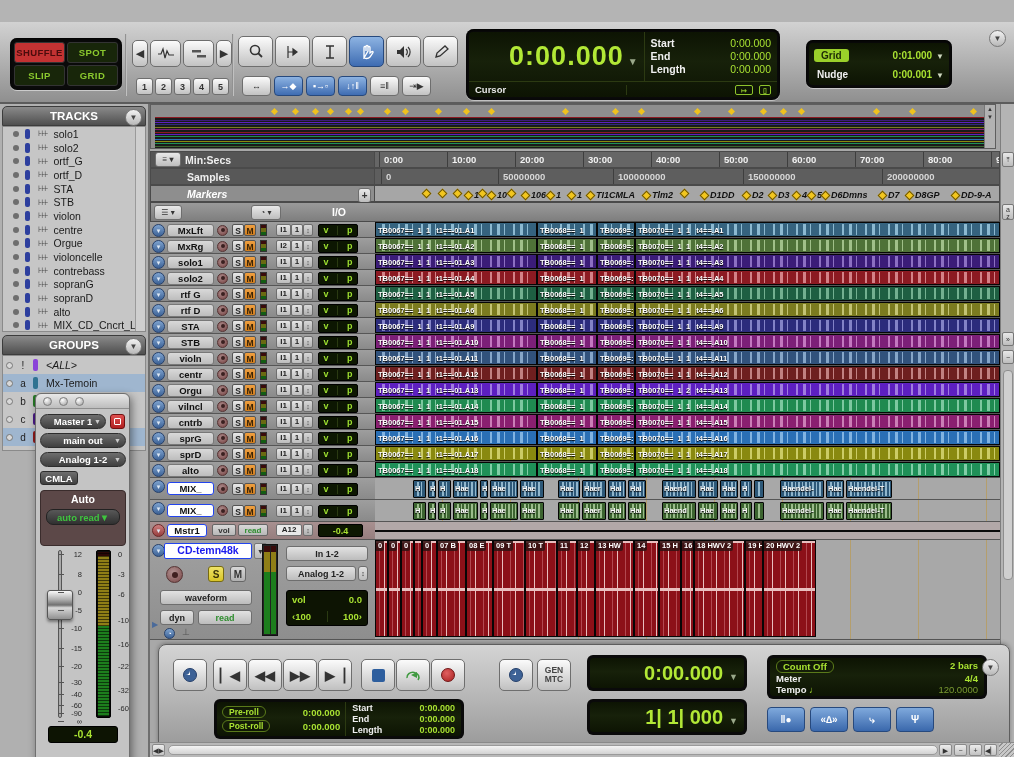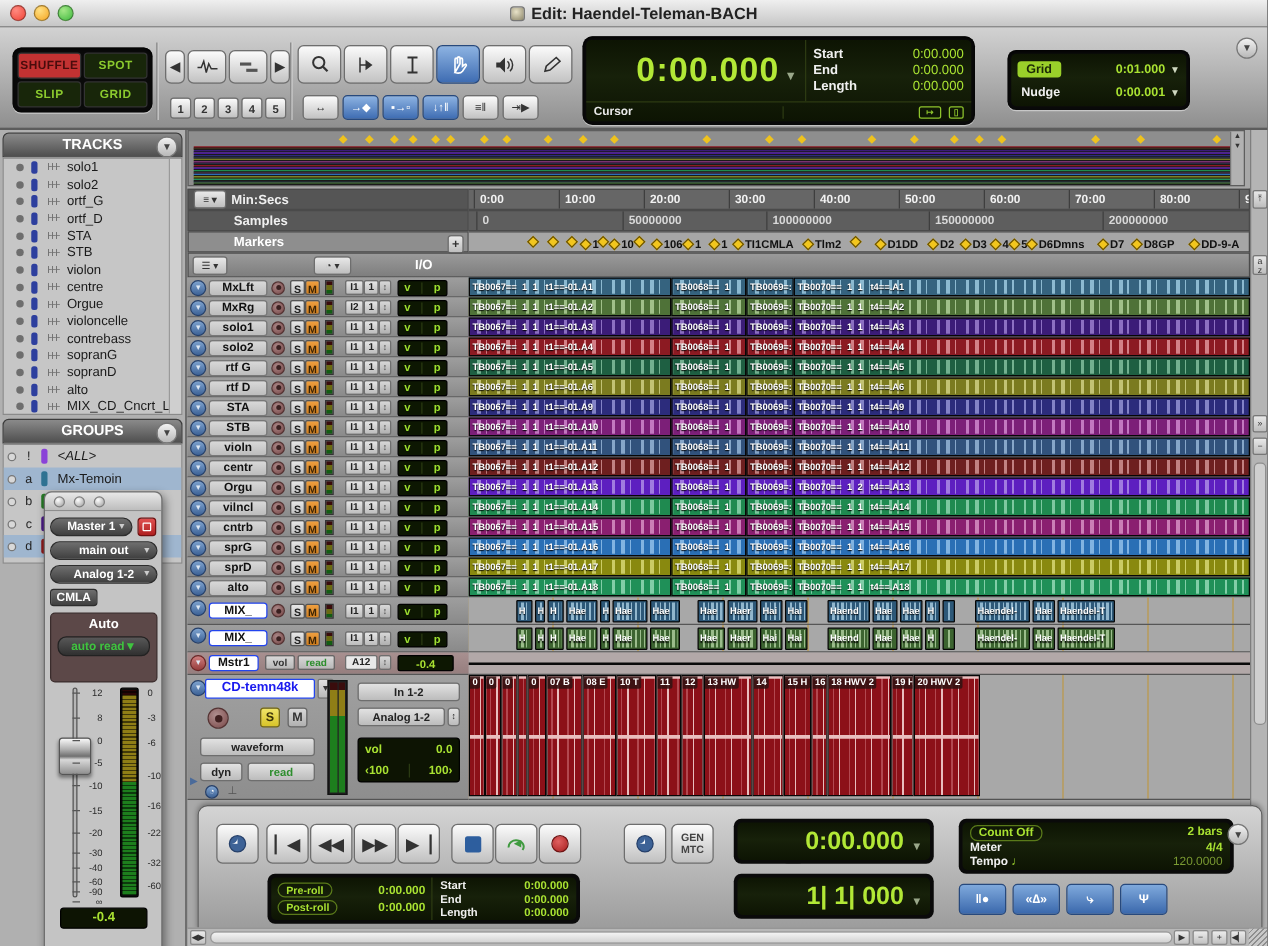--- a/index.html
+++ b/index.html
@@ -225,26 +225,20 @@
 #hthumb{position:absolute;left:18px;top:2px;width:770px;height:10px;background:linear-gradient(#f4f4f4,#d2d2d2);border:1px solid #9a9a9a;border-radius:5px;}
 .bbtn{position:absolute;top:1px;width:13px;height:12px;background:linear-gradient(#ececec,#c2c2c2);border:1px solid #8a8a8a;border-radius:2px;font-size:7px;color:#333;text-align:center;line-height:11px;}
 #resizegrip{position:absolute;right:0;top:0;width:15px;height:15px;background:repeating-linear-gradient(135deg,#c8c8c8 0 2px,#8e8e8e 2px 3px);}
 svg{display:block;}
 </style>
 </head>
 <body>
 
 <div id="app">
 
-  <div id="titlebar">
-    <div class="tl" style="left:8px;background:radial-gradient(circle at 35% 30%,#ff8a80,#f04438);"></div>
-    <div class="tl" style="left:27px;background:radial-gradient(circle at 35% 30%,#ffe082,#f5a623);"></div>
-    <div class="tl" style="left:46px;background:radial-gradient(circle at 35% 30%,#a5e887,#3fb93f);"></div>
-    <div id="title"><span id="proxy"></span><span>Edit: Haendel-Teleman-BACH</span></div>
-  </div>
 
   <div id="toolbar">
     <div class="modebox">
 
     <div class="modebtn" style="--mbg: #c23232; --mfg: #4a0c0c;">SHUFFLE</div>
         <div class="modebtn" style="--mbg: #18260a; --mfg: #8bc92e;">SPOT</div>
         <div class="modebtn" style="--mbg: #18260a; --mfg: #8bc92e;">SLIP</div>
         <div class="modebtn" style="--mbg: #18260a; --mfg: #8bc92e;">GRID</div>
       </div>
 
@@ -600,21 +594,21 @@
       </div>
       <div class="rlane" style="background:#5e5e5e;">
 
       <span class="tick samp" style="--x: 6;">0</span>
           <span class="tick samp" style="--x: 123;">50000000</span>
           <span class="tick samp" style="--x: 238;">100000000</span>
           <span class="tick samp" style="--x: 368;">150000000</span>
           <span class="tick samp" style="--x: 507;">200000000</span>
         </div>
     </div>
-    <div class="rrow" style="top:81px;">
+    <div class="rrow" style="top:81px;font-style:italic;">
       <div class="rlabelcell" style="background:#8e8e8e;padding-left:36px;color:#fff;">
         <span>Markers</span>
         <span class="hbox" style="position:absolute;right:3px;top:2px;width:13px;font-size:10px;">+</span>
       </div>
       <div class="rlane" style="background:#a6a6a6;">
 
           <span class="mk" style="--x: 48;">
             <span class="mkdia"></span>
             <span class="mklbl"></span>
           </span>
@@ -1340,20 +1334,25 @@
             <div class="wf bot"></div>
             <span>07 B</span>
           </div>
 
           <div class="cdclip" style="--w: 27;">
             <div class="wf top"></div>
             <div class="wf bot"></div>
             <span>08 E</span>
           </div>
 
+          <div class="cdclip" style="--w: 32;">
+            <div class="wf top"></div>
+            <div class="wf bot"></div>
+            <span>09 T</span>
+          </div>
 
           <div class="cdclip" style="--w: 32;">
             <div class="wf top"></div>
             <div class="wf bot"></div>
             <span>10 T</span>
           </div>
 
           <div class="cdclip" style="--w: 20;">
             <div class="wf top"></div>
             <div class="wf bot"></div>

